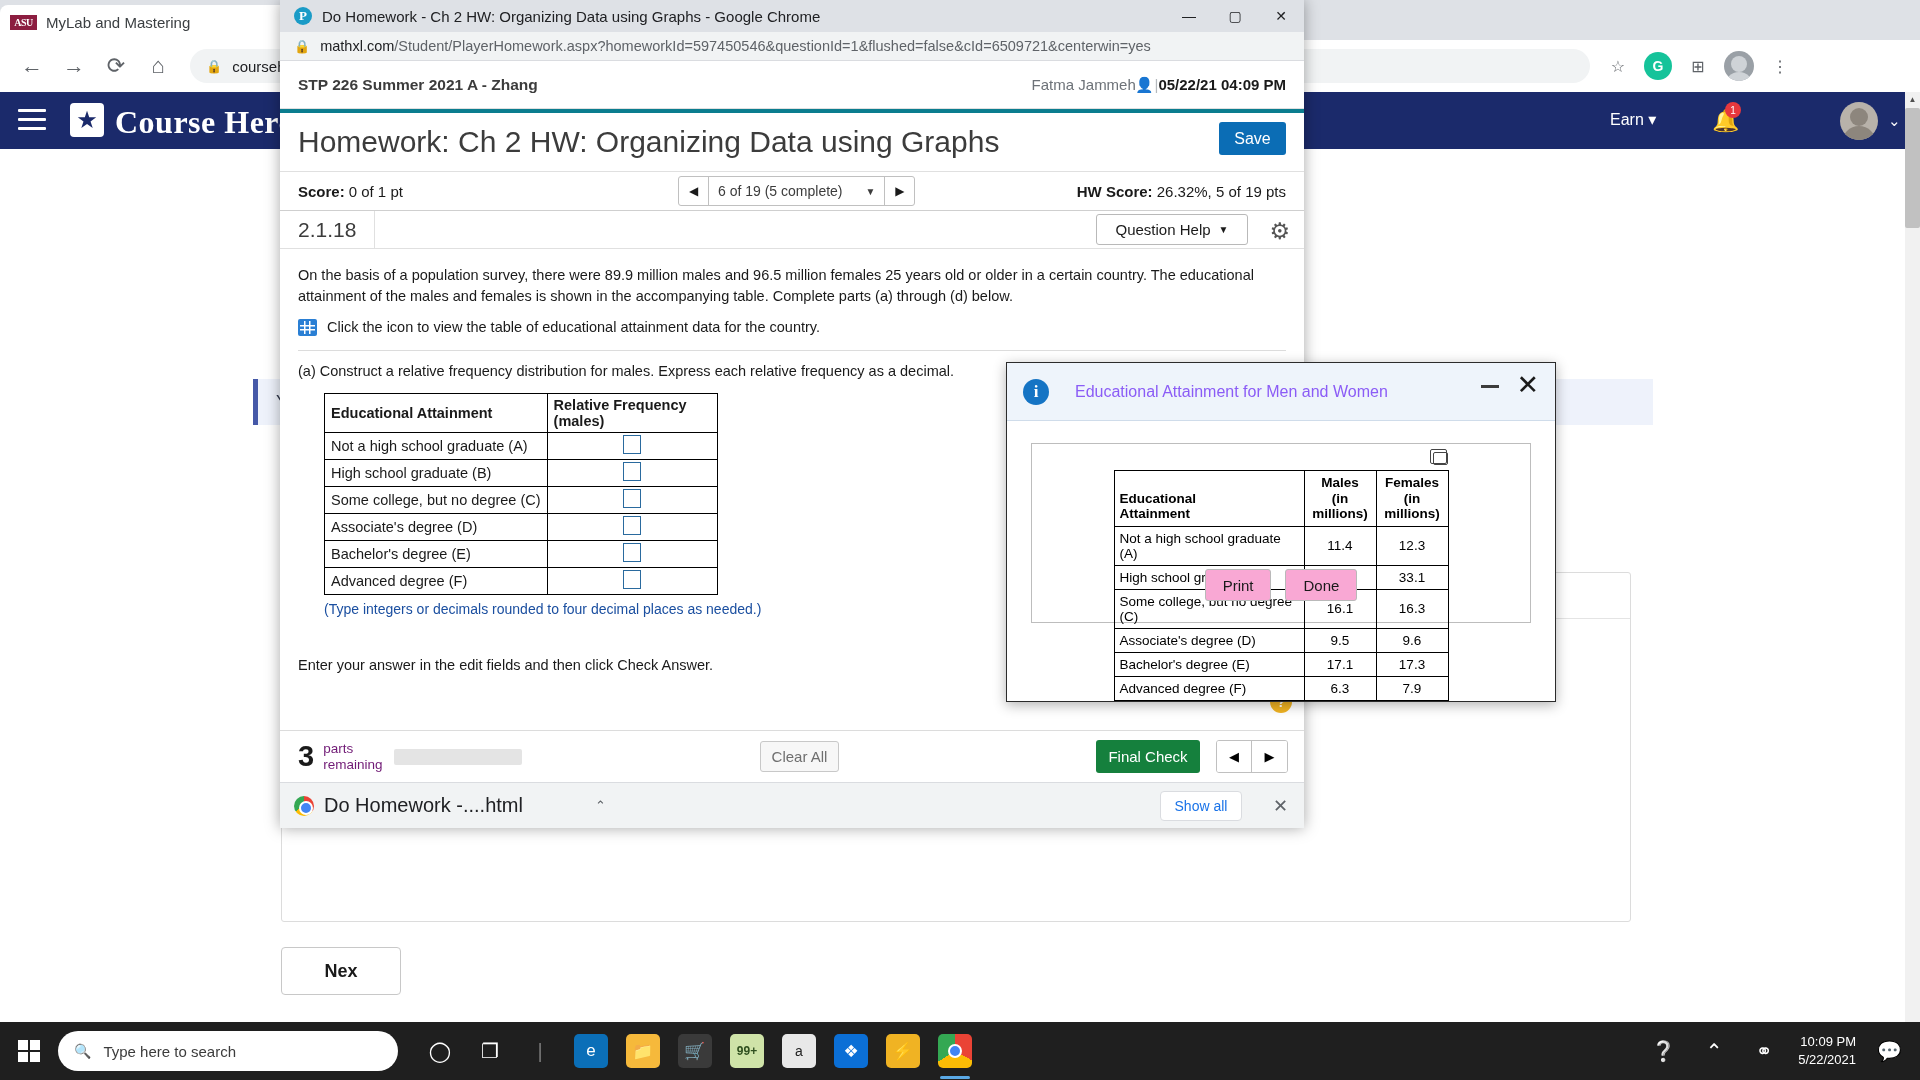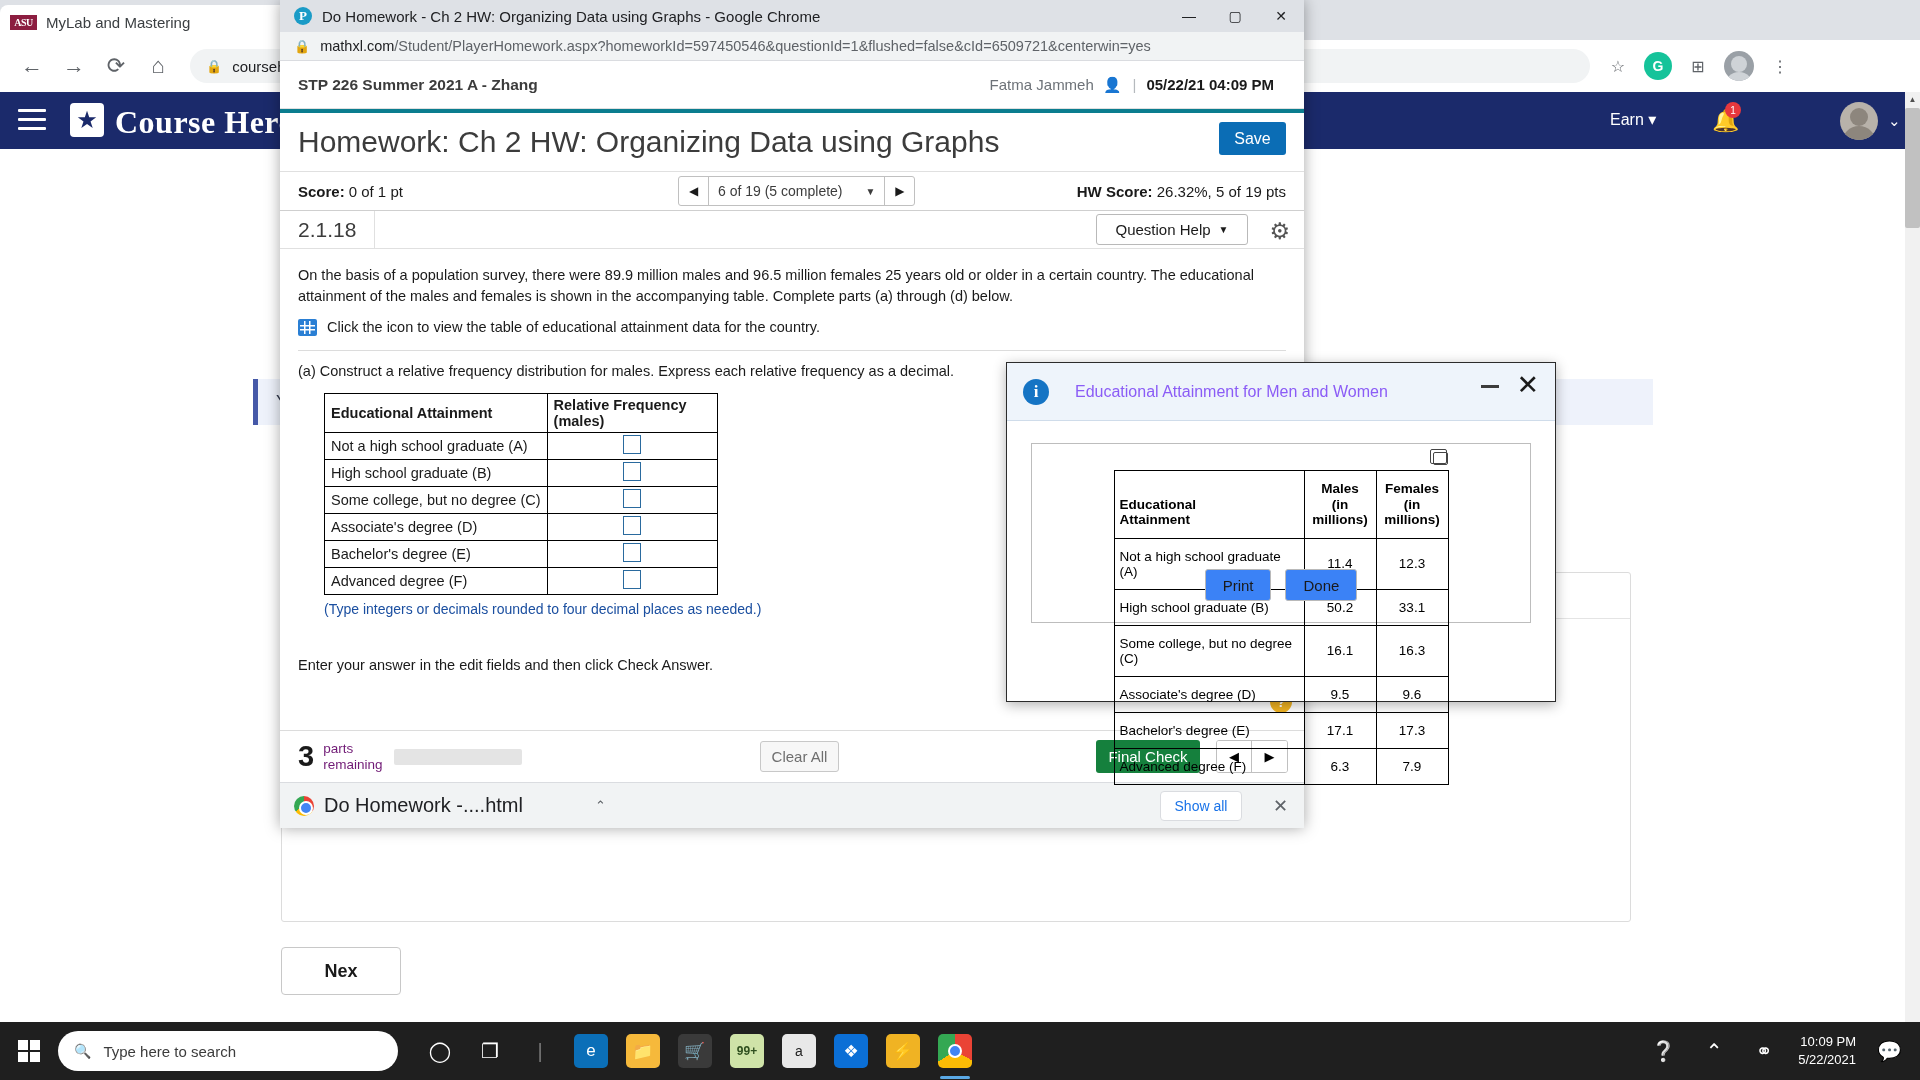--- a/index.html
+++ b/index.html
@@ -104,21 +104,21 @@
   #popup-omnibar { height:29px; background:#f1f3f4; border-bottom:1px solid #dadce0;
      display:flex; align-items:center; padding-left:14px; gap:10px;}
   .popup-url { font-size:14.5px; color:#5f6368; white-space:nowrap; }
   .popup-url b { color:#202124; font-weight:normal;}
 
   
   #mxl { position:absolute; left:0; top:61px; width:1024px; height:767px; background:#fff; overflow:hidden;}
   #mxl-header { height:48px; border-bottom:1px solid #e0e0e0; display:flex; align-items:center;
      padding:0 18px; position:relative;}
   .mxl-course { font-size:15.5px; font-weight:bold; color:#3c3c3c;}
-  .mxl-user { position:absolute; right:30px; display:flex; align-items:center; gap:10px; font-size:15px;}
+  .mxl-user { position:absolute; right:18px; display:flex; align-items:center; font-size:15px;}
   .mxl-user .uname { color:#6d7278;}
   .mxl-user .upipe { color:#b5b9bd;}
   .mxl-user .udate { color:#1a1a1a; font-weight:bold;}
   #mxl-teal { height:4px; background:#0b7d8f;}
 
   #hw-title-row { height:58px; display:flex; align-items:center; padding:0 18px; position:relative;}
   .hw-title { font-size:30px; color:#3c3c3c;}
   .save-btn { position:absolute; right:18px; top:9px; width:67px; height:33px; background:#0b6db5;
      color:#fff; border-radius:3px; font-size:16px; display:flex; align-items:center;
      justify-content:center; cursor:pointer;}
@@ -214,29 +214,29 @@
   .modal-title { font-size:16px; color:#8b5cf6; margin-left:26px;}
   .modal-min { position:absolute; right:56px; top:22px; width:18px; height:3px; background:#3c3c3c; cursor:pointer;}
   .modal-close { position:absolute; right:16px; top:9px; font-size:27px; color:#1a1a1a;
      line-height:1; cursor:pointer; font-family:"Liberation Sans", sans-serif;}
   #modal-body { position:relative; padding:22px 24px 0 24px;}
   .modal-panel { border:1px solid #bdbdbd; height:180px; position:relative; padding-top:8px;}
   .copy-ico { position:absolute; right:82px; top:8px; width:15px; height:13px; border:1.5px solid #444;
      border-radius:2px; cursor:pointer;}
   .copy-ico::after{content:"";position:absolute;left:-4px;top:-4px;width:15px;height:13px;border:1.5px solid #444;border-radius:2px;background:#fff;z-index:-1;}
   .data-tbl { border-collapse:collapse; font-size:13.5px; margin:18px auto 0 auto; color:#000;}
-  .data-tbl th, .data-tbl td { border:1px solid #000; padding:10px 5px;margin-left:40px;}
+  .data-tbl th, .data-tbl td { border:1px solid #000; padding:4px 5px;margin-left:40px;}
   .data-tbl th { font-weight:bold; text-align:center; vertical-align:bottom; line-height:1.15;}
   .data-tbl th.attain { text-align:left; width:190px;}
   .data-tbl td.lbl { text-align:left;}
   .data-tbl td.num { text-align:center; width:72px;}
   #modal-foot { position:absolute; bottom:22px; left:0; width:100%; display:flex;
      justify-content:center; gap:14px;}
   .mbtn { min-width:60px; height:32px; padding:0 17px; border:1px solid #b9b9b9; border-radius:3px;
-     background:#3b82f6; font-size:15px; color:#1a1a1a; display:flex; align-items:center;
+     background:#f9a8d4; font-size:15px; color:#1a1a1a; display:flex; align-items:center;
      justify-content:center; cursor:pointer;}
 
   
   #outer-scrollbar { position:absolute; right:0; top:92px; width:15px; height:950px; background:#f1f1f1;}
   .sb-arrow { width:15px; height:15px; display:flex; align-items:center; justify-content:center;
      font-size:8px; color:#505050;}
   .sb-thumb { position:absolute; top:16px; left:0; width:15px; height:120px; background:#c1c1c1; border-radius:2px;}
 
   
   #taskbar { position:absolute; left:0; bottom:0; width:1920px; height:58px; background:#1f1f1f;

